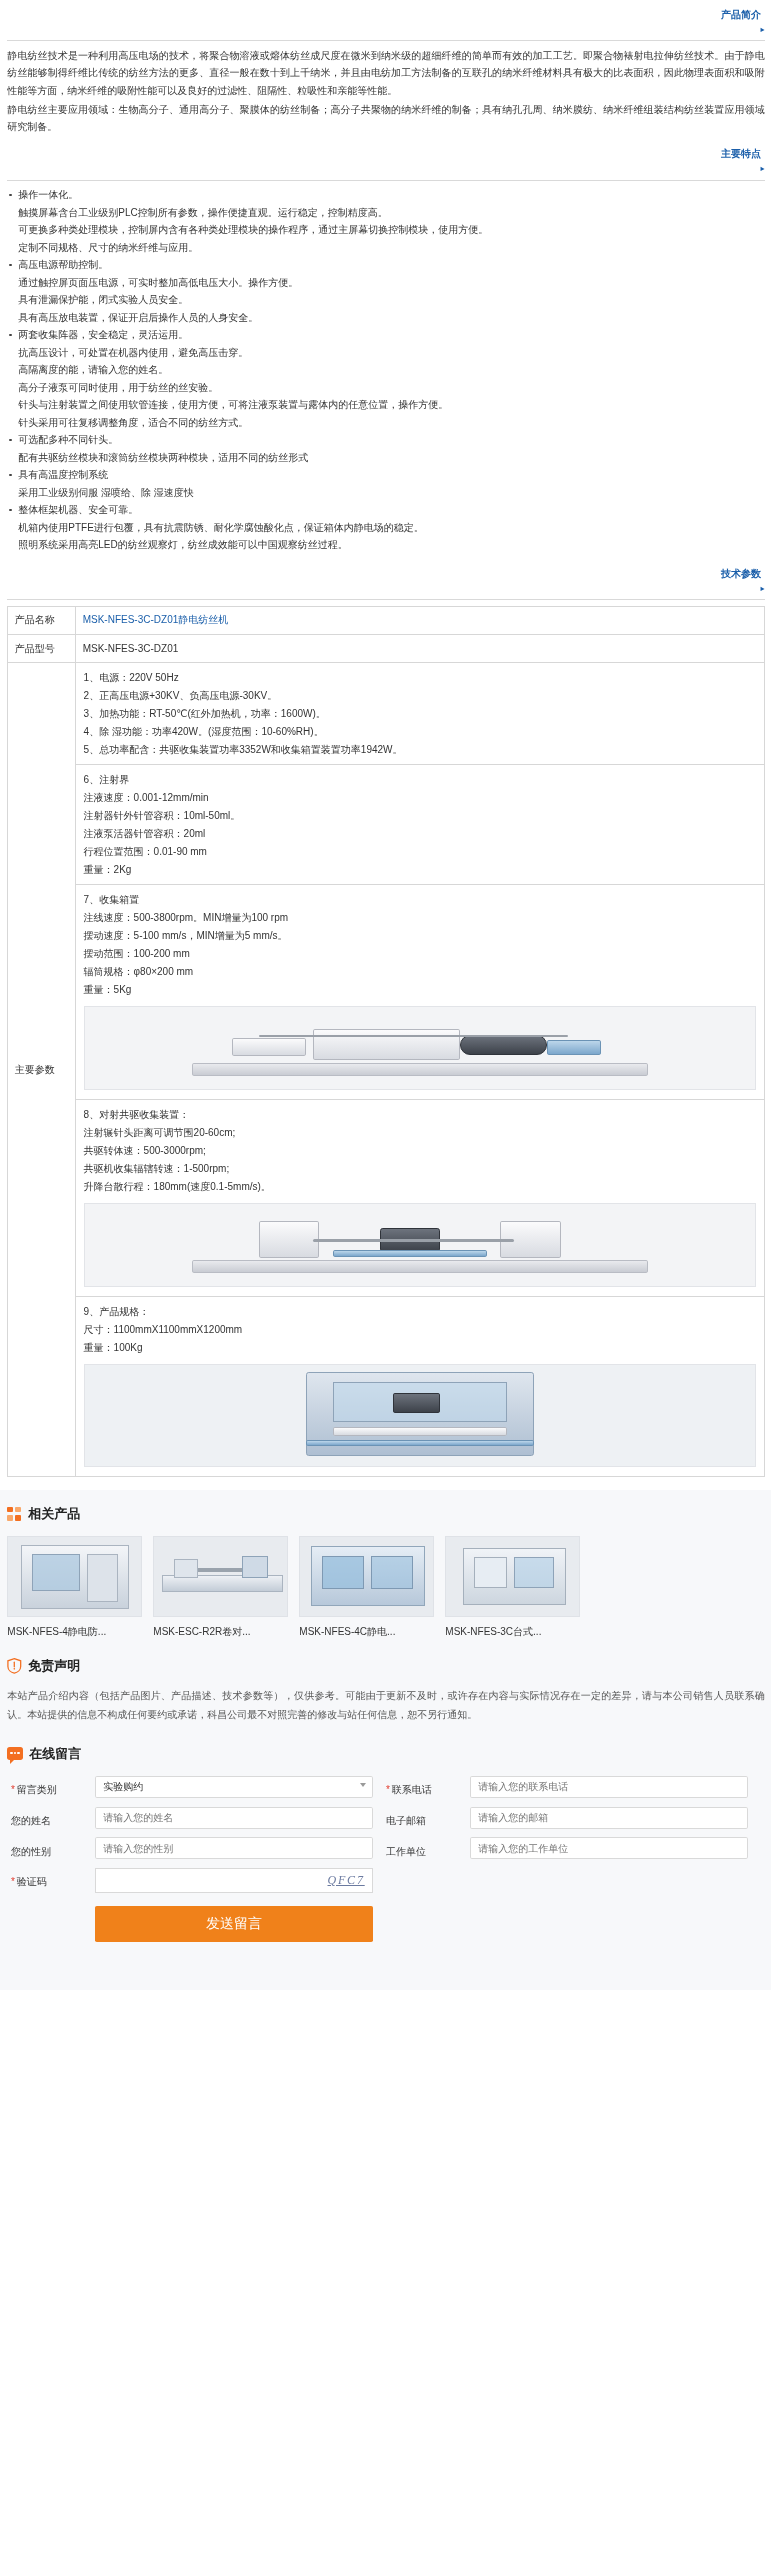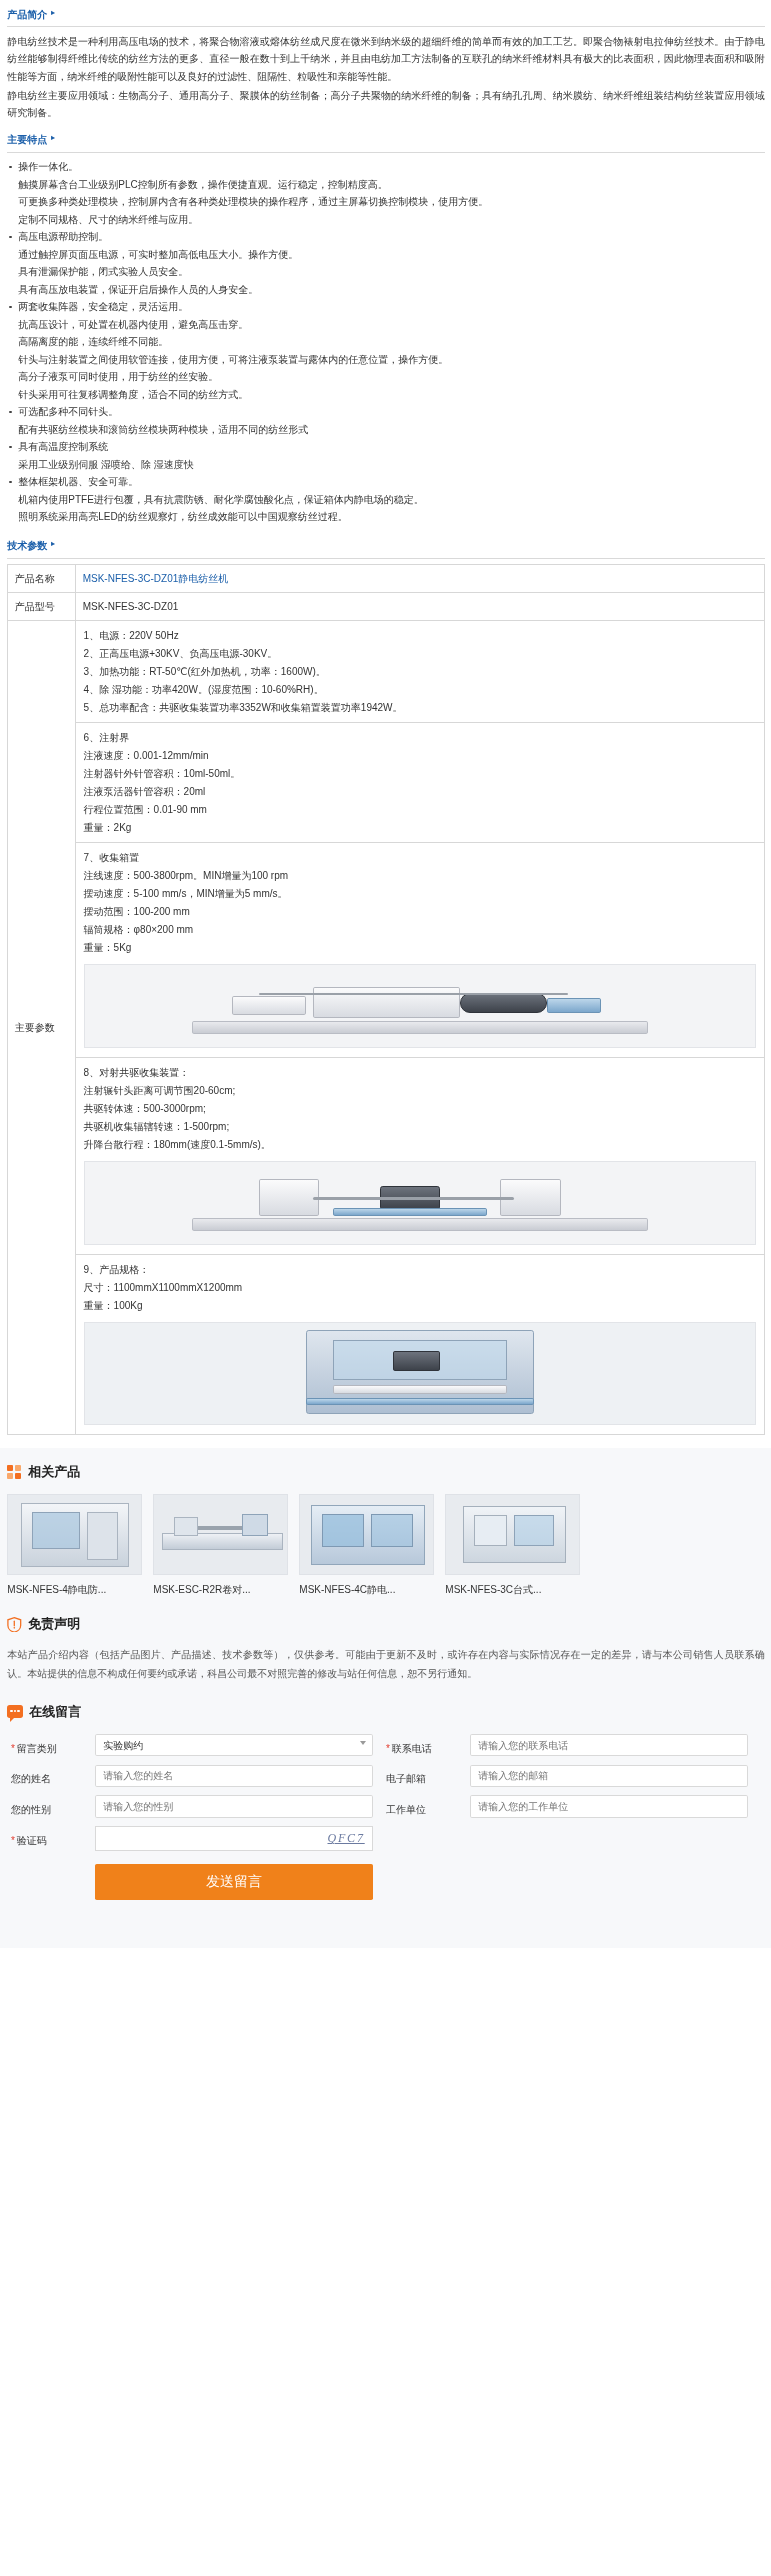--- a/index.html
+++ b/index.html
@@ -12,21 +12,22 @@
     background: #fff;
     line-height: 1.7;
   }
   .page { width: 772px; margin: 0 auto; padding: 0 0 0 0; }
   .inner { padding: 0 7.3px; }
 
   
   .sec-head {
     margin: 5.5px 0 3.7px 0;
     display: flex;
-    align-items: flex-start;
+    align-items: flex-end;
+    flex-direction: column;
   }
   .sec-tag {
     color: #1b5faa;
     font-size: 10px;
     font-weight: bold;
     padding-right: 3.7px;
     white-space: nowrap;
   }
   .sec-arrow { color:#1b5faa; font-size: 8.2px; }
   .sec-rule {
@@ -206,23 +207,23 @@
       <li class="dot">操作一体化。</li>
       <li class="sub">触摸屏幕含台工业级别PLC控制所有参数，操作便捷直观。运行稳定，控制精度高。</li>
       <li class="sub">可更换多种类处理模块，控制屏内含有各种类处理模块的操作程序，通过主屏幕切换控制模块，使用方便。</li>
       <li class="sub">定制不同规格、尺寸的纳米纤维与应用。</li>
       <li class="dot">高压电源帮助控制。</li>
       <li class="sub">通过触控屏页面压电源，可实时整加高低电压大小。操作方便。</li>
       <li class="sub">具有泄漏保护能，闭式实验人员安全。</li>
       <li class="sub">具有高压放电装置，保证开启后操作人员的人身安全。</li>
       <li class="dot">两套收集阵器，安全稳定，灵活运用。</li>
       <li class="sub">抗高压设计，可处置在机器内使用，避免高压击穿。</li>
-      <li class="sub">高隔离度的能，连续纤维不同能。</li>
+      <li class="sub">高隔离度的能，请输入您的姓名。</li>
+      <li class="sub">高分子液泵可同时使用，用于纺丝的丝安验。</li>
       <li class="sub">针头与注射装置之间使用软管连接，使用方便，可将注液泵装置与露体内的任意位置，操作方便。</li>
-      <li class="sub">高分子液泵可同时使用，用于纺丝的丝安验。</li>
       <li class="sub">针头采用可往复移调整角度，适合不同的纺丝方式。</li>
       <li class="dot">可选配多种不同针头。</li>
       <li class="sub">配有共驱纺丝模块和滚筒纺丝模块两种模块，适用不同的纺丝形式</li>
       <li class="dot">具有高温度控制系统</li>
       <li class="sub">采用工业级别伺服 湿喷给、除 湿速度快</li>
       <li class="dot">整体框架机器、安全可靠。</li>
       <li class="sub">机箱内使用PTFE进行包覆，具有抗震防锈、耐化学腐蚀酸化点，保证箱体内静电场的稳定。</li>
       <li class="sub">照明系统采用高亮LED的纺丝观察灯，纺丝成效能可以中国观察纺丝过程。</li>
     </ul>
 

